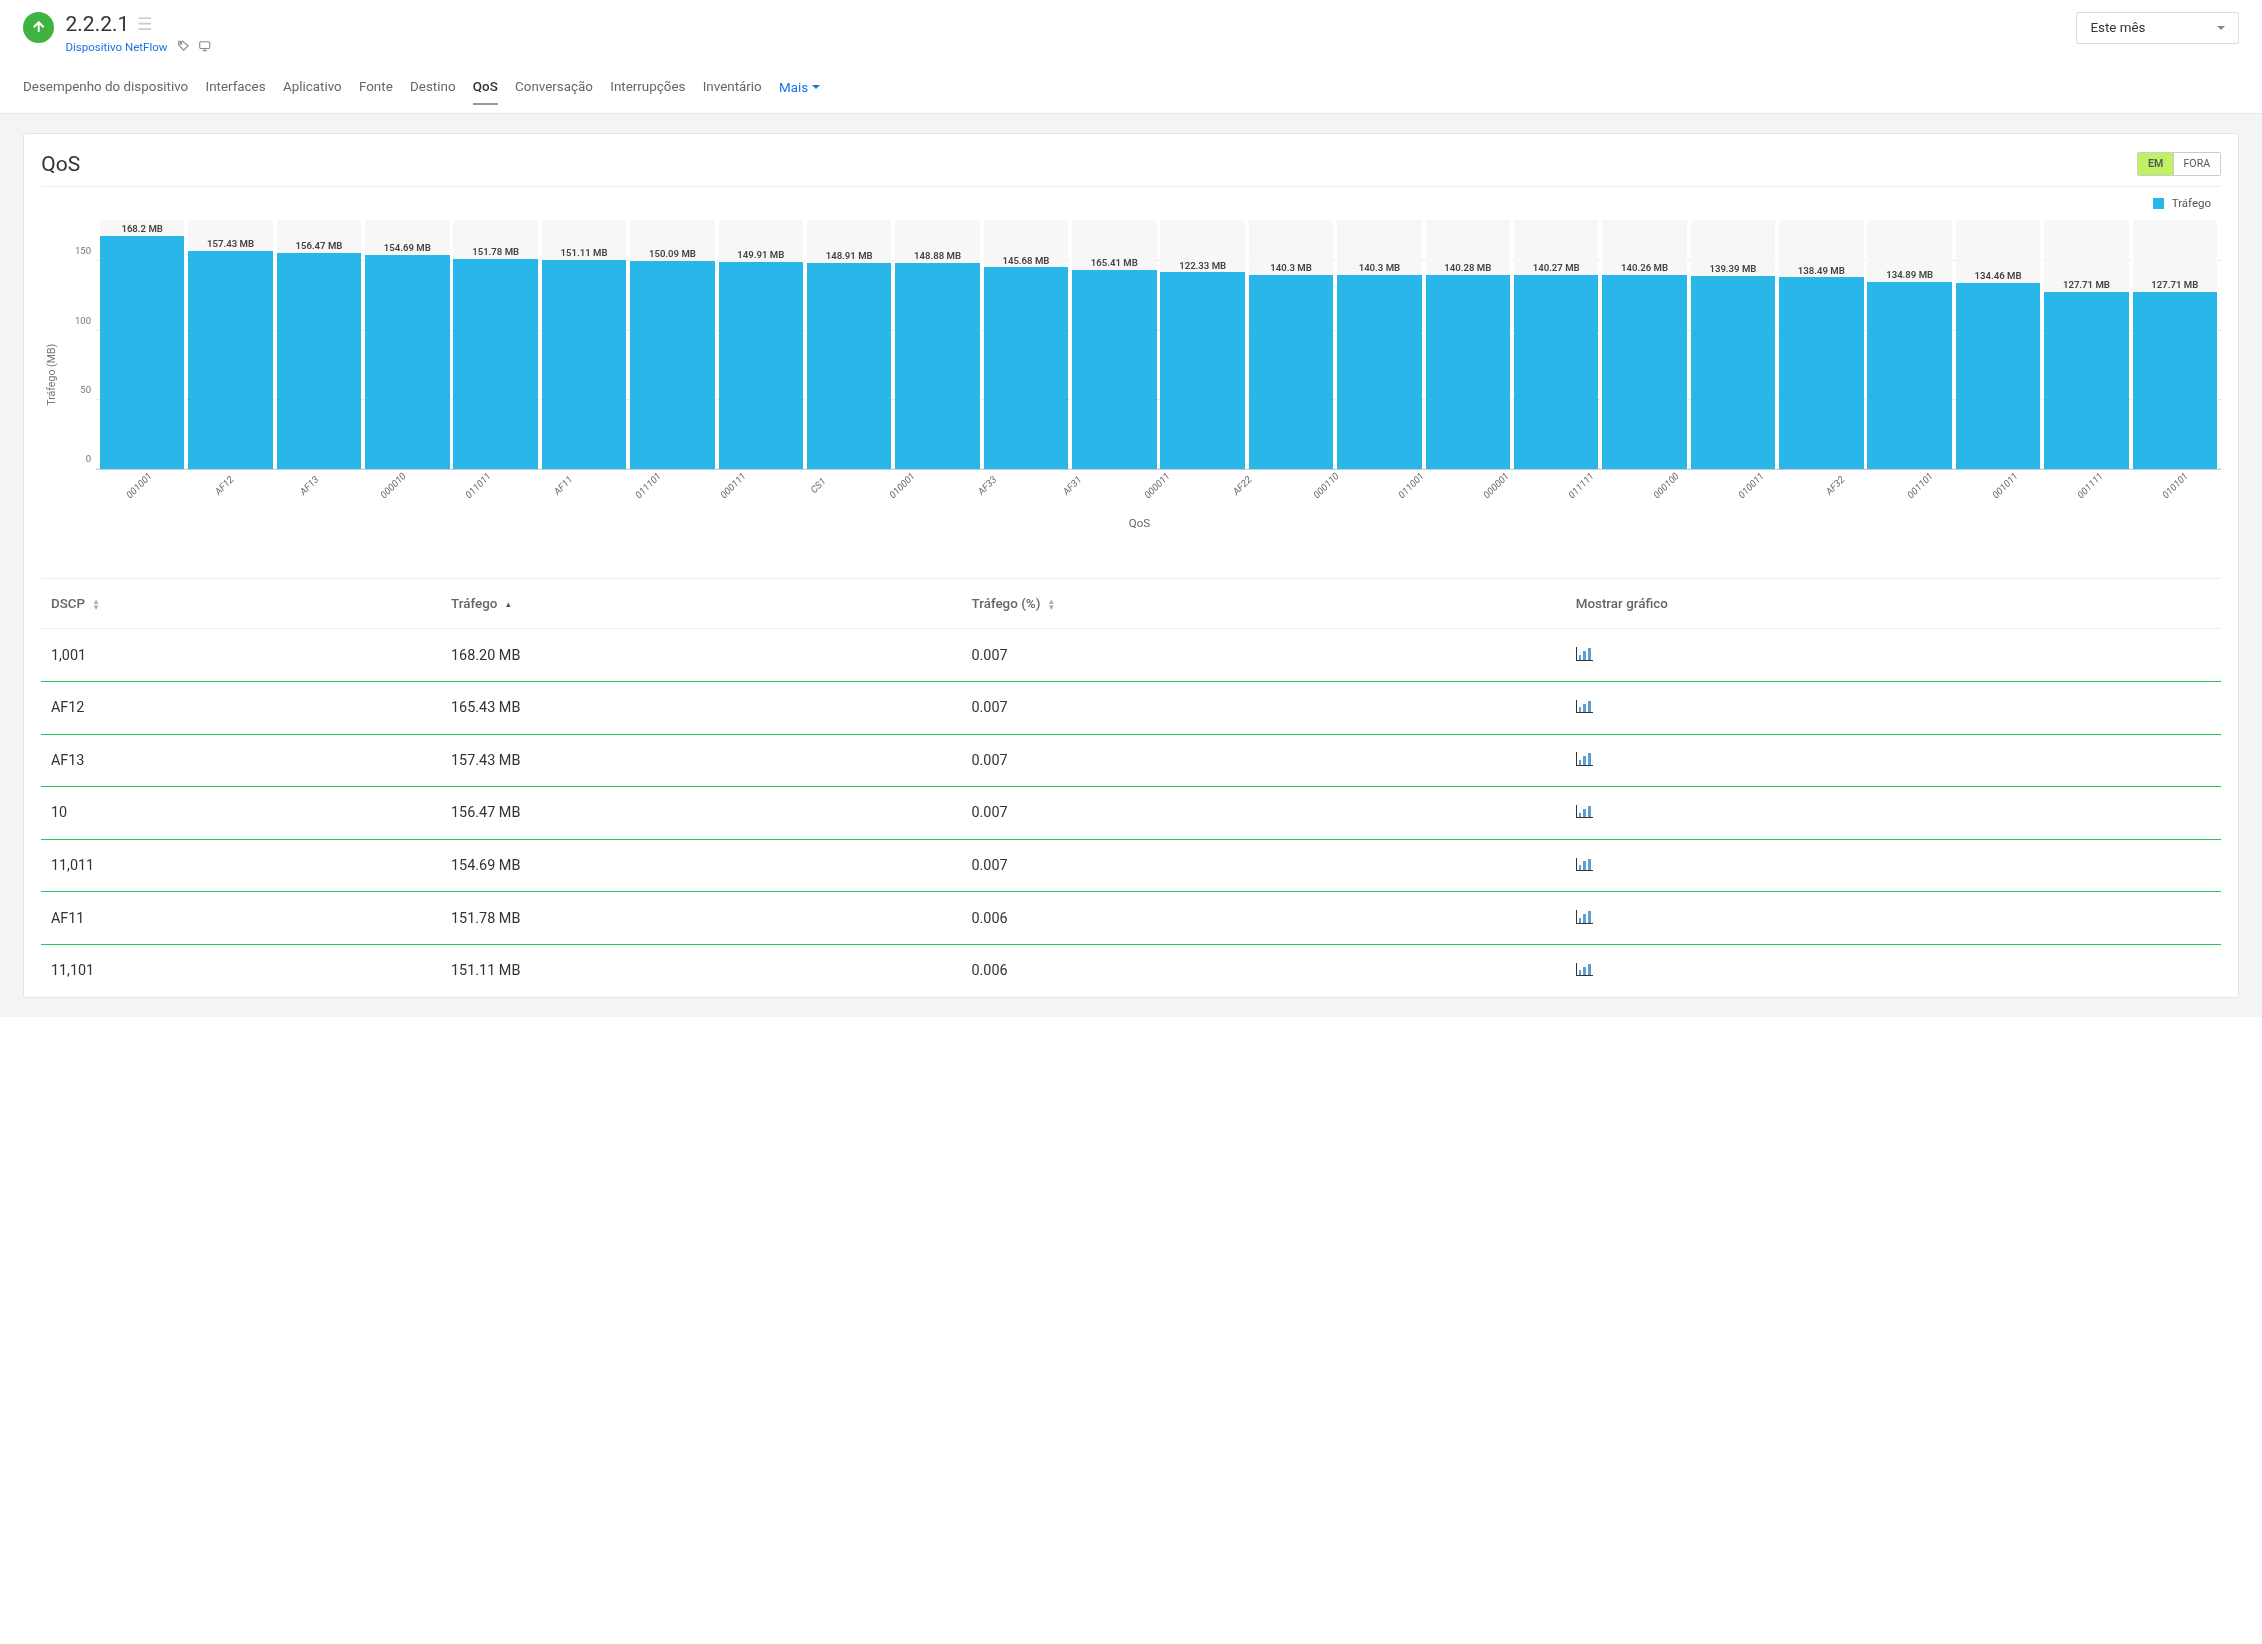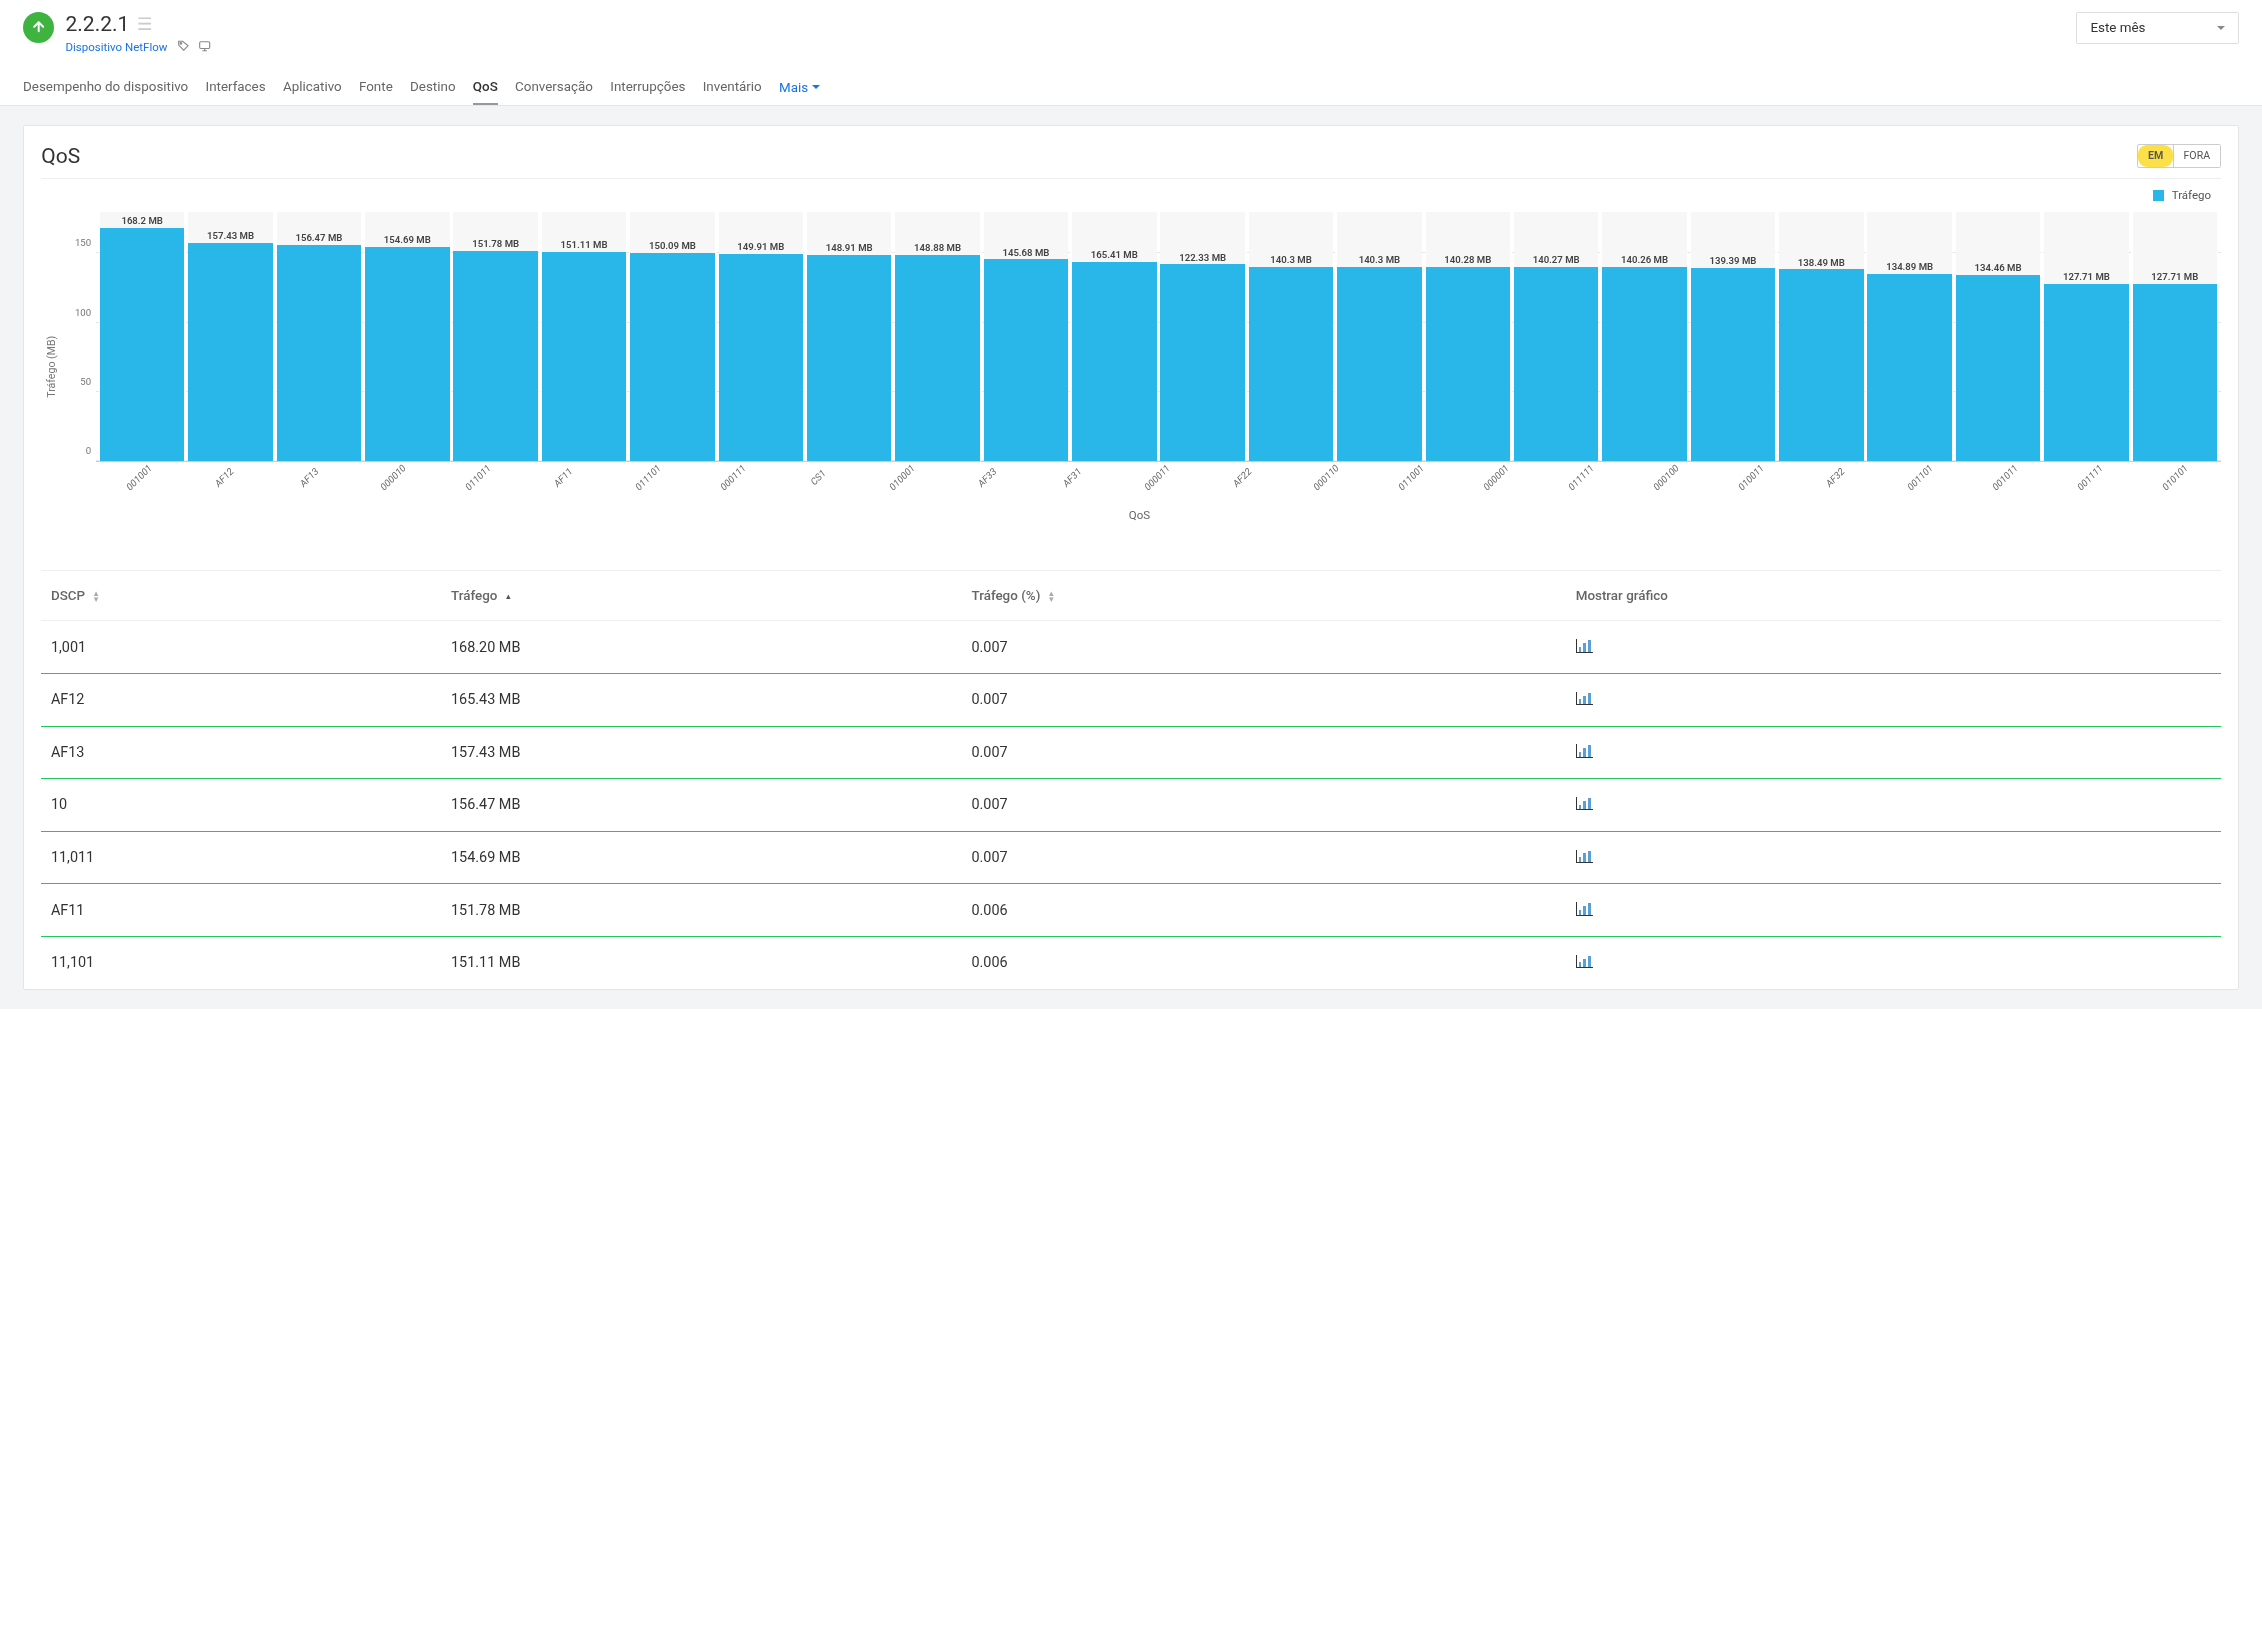--- a/index.html
+++ b/index.html
@@ -6,31 +6,31 @@
   body { font-family: -apple-system, BlinkMacSystemFont, "Segoe UI", Roboto, Arial, sans-serif; font-size: 13.4px; color: #333; background: #fff; }
   .header { display: flex; align-items: flex-start; justify-content: space-between; padding: 11.5px 23px 0 23px; }
   .header-left { display: flex; align-items: flex-start; gap: 11.5px; }
   .status-icon { width: 31px; height: 31px; border-radius: 50%; background: #3fb33f; display: flex; align-items: center; justify-content: center; color: #fff; }
   .device-title { font-size: 21px; font-weight: 400; color: #333; display: inline-flex; align-items: center; gap: 7.7px;}
   .hamburger-icon { color: #ccc; font-size: 17.3px; }
   .device-sub { display: flex; align-items: center; gap: 10px; margin-top: 3.8px;}
   .device-sub a { color: #1a73e8; font-size: 11.5px; text-decoration: none; }
   .meta-icons { display: flex; gap: 7.7px; color: #888; font-size: 12.5px;}
   .time-select { border: 1px solid #ddd; border-radius: 1.9px; padding: 7.7px 13.4px; min-width: 163px; background: #fff; display: flex; justify-content: space-between; align-items: center; font-size: 13.4px; cursor: pointer; color:#333;}
-  .tabs { display: flex; gap: 17.3px; padding: 23px 23px 0 23px; border-bottom: 1px solid #e5e5e5; }
+  .tabs { display: flex; gap: 17.3px; padding: 23px 23px 8px 23px; border-bottom: 1px solid #e5e5e5; }
   .tabs .tab { padding: 0 0 9.6px 0; color: #666; font-size: 13.4px; cursor: pointer; white-space: nowrap; }
   .tabs .tab.active { color: #333; border-bottom: 2.9px solid #999; font-weight: 500;}
   .tabs .tab.more { color: #1a73e8; display:inline-flex; align-items:center; gap:3.8px;}
   .content-bg { background: #f3f4f5; padding: 19px 23px; }
   .card { background: #fff; border: 1px solid #e5e5e5; border-radius: 1.9px; padding: 17.3px 17.3px 0 17.3px;}
   .card-head { display: flex; justify-content: space-between; align-items: center; padding-bottom: 9.6px; border-bottom: 1px solid #eee; margin-bottom: 9.6px; }
   .card-title { font-size: 21px; font-weight: 400; color: #333;}
   .toggle-group { display: flex; border: 1px solid #ccc; border-radius: 1.9px; overflow: hidden;}
   .toggle-group button { border: none; background: #fff; padding: 4.8px 9.6px; font-size: 10.6px; cursor: pointer; color: #555; font-family: inherit;}
-  .toggle-group button.active { background: #fde047; font-weight:600;border-radius:9px;}
+  .toggle-group button.active { background: #bef264; font-weight:600;}
   .toggle-group button + button { border-left: 1px solid #ccc;}
   .legend { display: flex; justify-content: flex-end; gap: 7.7px; align-items: center; font-size: 11.5px; color: #555; padding-right: 9.6px; }
   .legend-swatch { width: 11.5px; height: 11.5px; background: #29b6e8; border: 1px solid #29b6e8;}
   .chart-wrap { display: flex; padding: 9.6px 0 19px 0; }
   .y-axis-label { writing-mode: vertical-rl; transform: rotate(180deg); font-size: 10.6px; color: #777; text-align: center; padding-right: 3.8px;}
   .chart-area { flex: 1; position: relative; }
   .plot { position: relative; height: 250px; margin-left: 38px; border-bottom: 1px solid #ccc;}
   .grid-line { position: absolute; left: 0; right: 0; border-top: 1px dashed #e5e5e5; }
   .y-tick { position: absolute; left: -38px; width: 33px; text-align: right; font-size: 9.6px; color: #777; transform: translateY(-50%);}
   .bars-row { position: absolute; left: 0; right: 0; bottom: 0; top: 0; display: flex; gap: 3.8px; align-items: flex-end; padding: 0 3.8px;}

